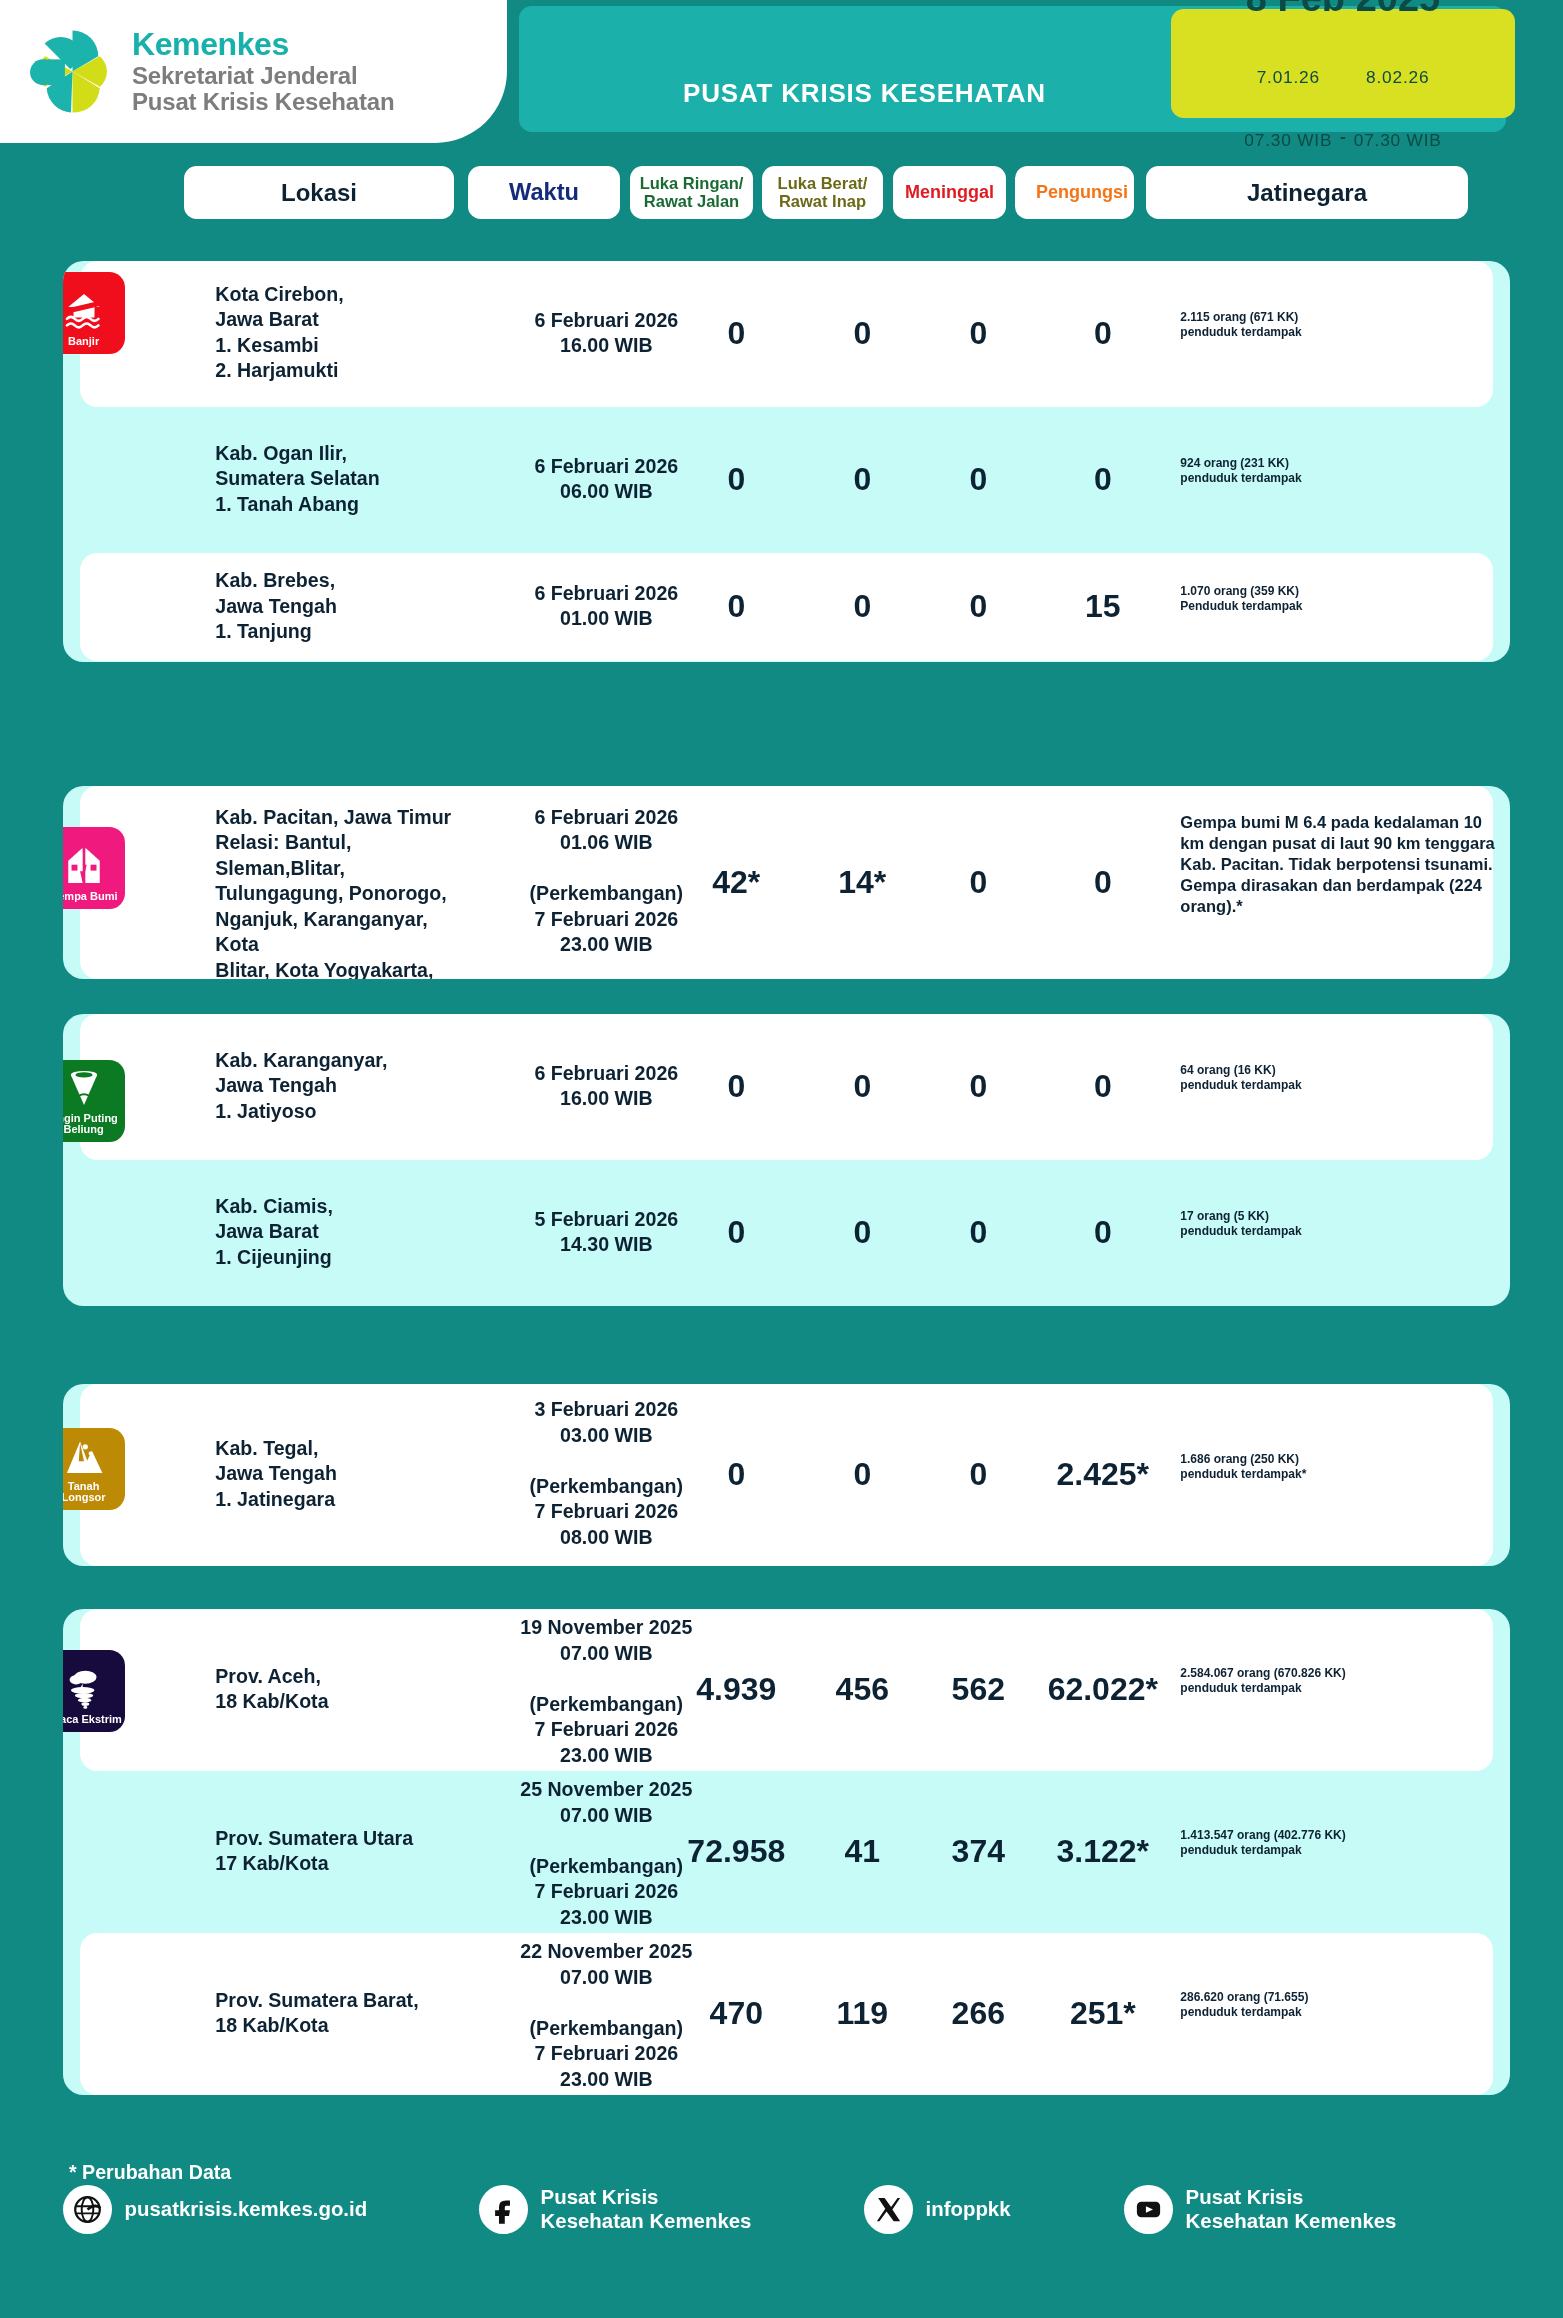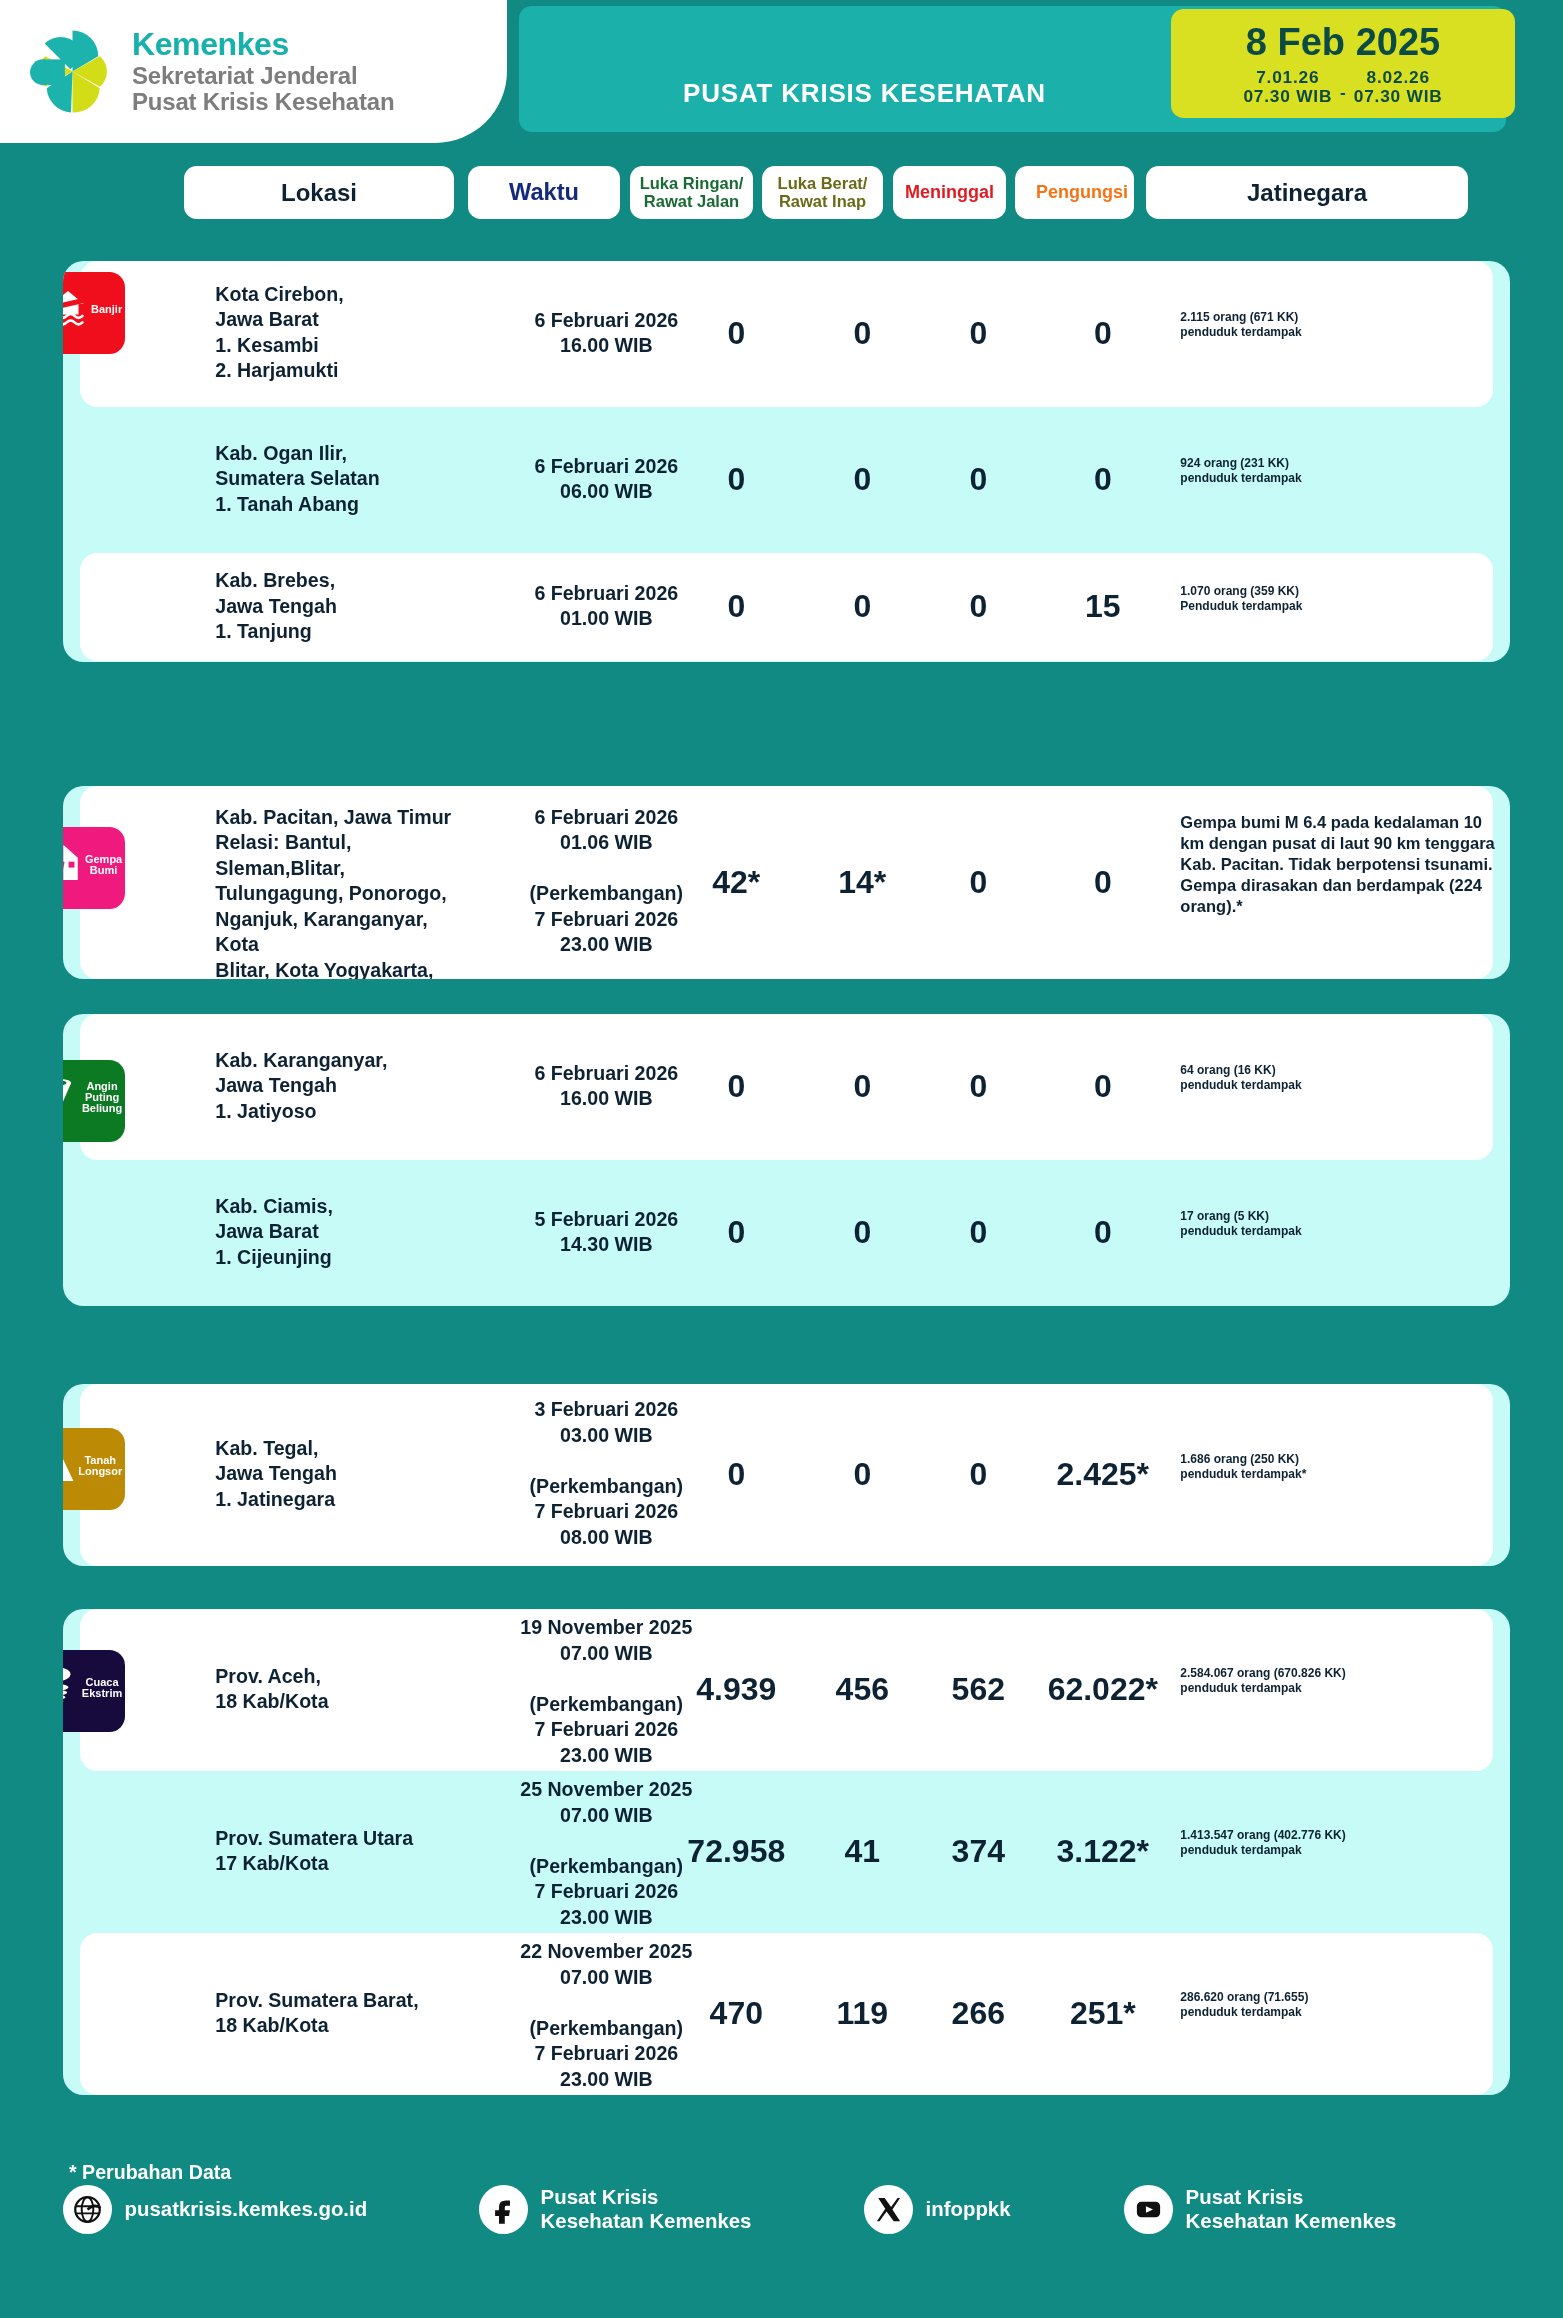--- a/index.html
+++ b/index.html
@@ -88,21 +88,21 @@
     color: #0c4a45;
     line-height: 1;
   }
   .date-range {
     display: flex;
     align-items: center;
     gap: 7.9px;
     margin-top: 7px;
   }
   .date-col { text-align: center; line-height: 1.12; }
-  .date-col div { font-size: 17.3px; font-weight: bold; color: #0c4a45; letter-spacing: 0.8px; }
+  .date-col div { font-size: 17.3px; font-weight: normal; color: #0c4a45; letter-spacing: 0.8px; margin-top: 44px; }
   .date-dash { font-size: 17.3px; font-weight: bold; color: #0c4a45; align-self: flex-end; padding-bottom: 3.1px; }
 
   
   .colheads {
     position: absolute;
     left: 0; top: 157px;
     width: 1564px;
     height: 71px;
     display: flex;
     align-items: center;
@@ -146,21 +146,21 @@
   .rowwrap.tint  { background: #c6fbf7; }
 
   
   .chip {
     position: absolute;
     left: -20.4px;
     width: 82px;
     height: 82px;
     border-radius: 15.7px;
     display: flex;
-    flex-direction: row;
+    flex-direction: column;
     align-items: center;
     justify-content: flex-end;
     padding-bottom: 6.3px;
     z-index: 5;
   }
   .chip svg { width: 42px; height: 42px; margin-bottom: 1.6px; }
   .chip-label {
     color: #ffffff;
     font-size: 11px;
     font-weight: bold;

